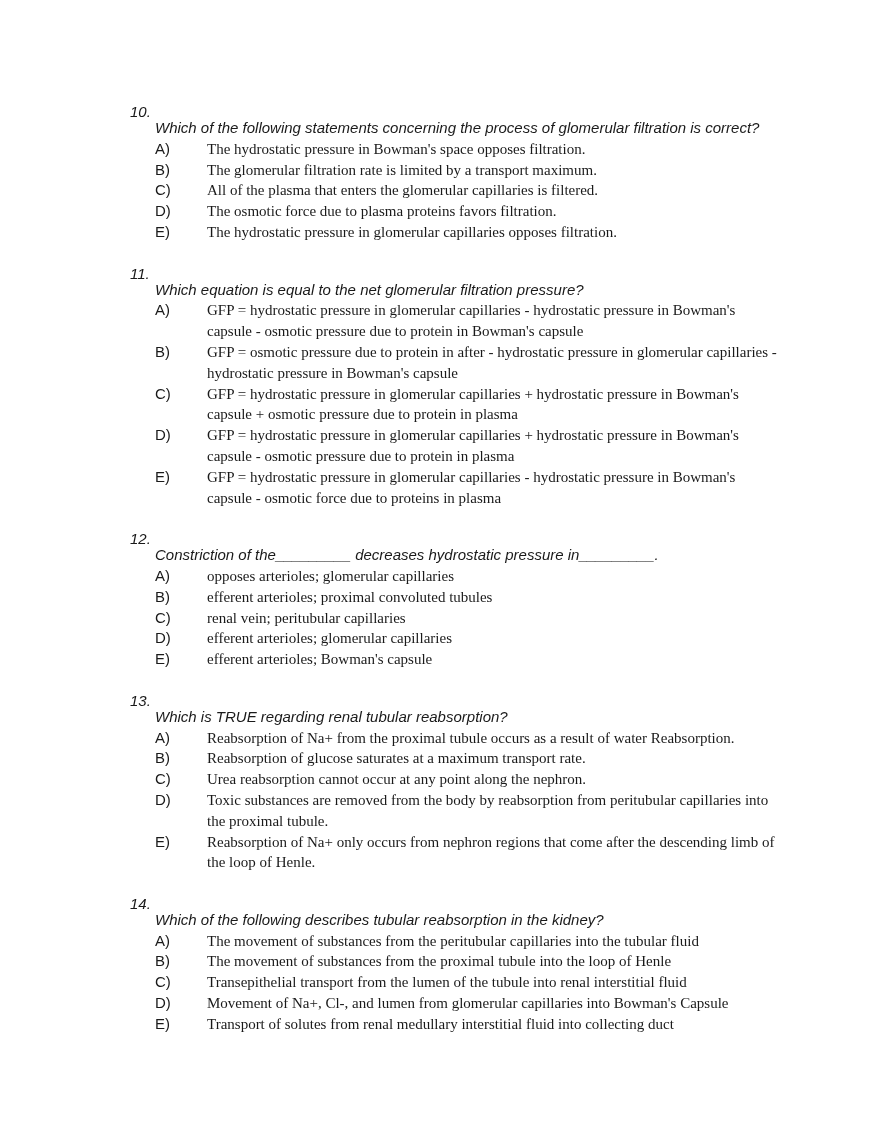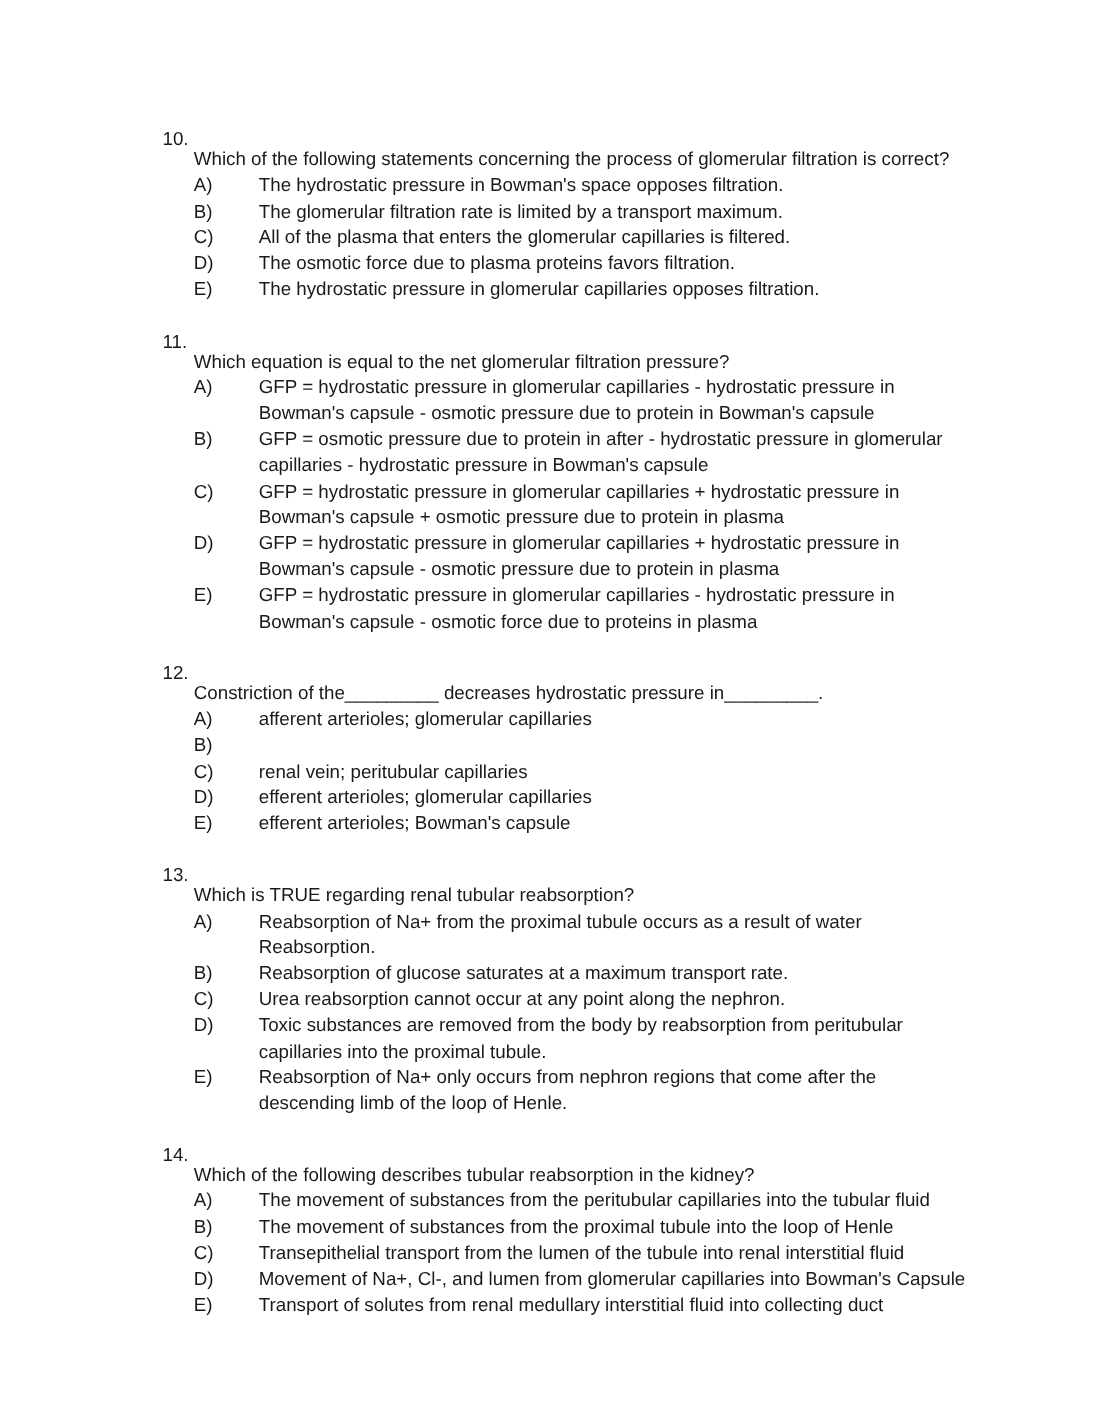--- a/index.html
+++ b/index.html
@@ -21,20 +21,21 @@
       position: absolute;
       left: 130px;
       top: 102px;
       width: 650px;
     }
     .question {
       margin-bottom: 20.8px;
     }
     .q-stem {
       display: flex;
+      font-style: italic;
     }
     .q-num {
       width: 25px;
       flex: 0 0 25px;
     }
     .q-text {
       flex: 1;
       margin-top: 16px;
     }
     .options {
@@ -45,20 +46,21 @@
     .option {
       display: flex;
       padding-left: 25px;
     }
     .opt-letter {
       width: 52px;
       flex: 0 0 52px;
     }
     .opt-text {
       flex: 1;
+      font-family: Liberation Serif, serif;
     }
   </style>
 </head>
 <body>
 
 <div class="page">
 
   <div class="question">
     <div class="q-stem">
       <span class="q-num">10.</span>
@@ -118,24 +120,25 @@
   </div>
 
   <div class="question">
     <div class="q-stem">
       <span class="q-num">12.</span>
       <span class="q-text">Constriction of the_________ decreases hydrostatic pressure in_________.</span>
     </div>
     <ul class="options">
       <li class="option">
           <span class="opt-letter">A)</span>
-          <span class="opt-text">afferent arterioles; glomerular capillaries</span>
-        </li>
-      <li class="option">
-          <span class="opt-letter">B)</span>
+          <span class="opt-text">opposes arterioles; glomerular capillaries</span>
+        </li>
+      <li class="option">
+          <span class="opt-letter">B)</span>
+          <span class="opt-text">efferent arterioles; proximal convoluted tubules</span>
         </li>
       <li class="option">
           <span class="opt-letter">C)</span>
           <span class="opt-text">renal vein; peritubular capillaries</span>
         </li>
       <li class="option">
           <span class="opt-letter">D)</span>
           <span class="opt-text">efferent arterioles; glomerular capillaries</span>
         </li>
       <li class="option">

